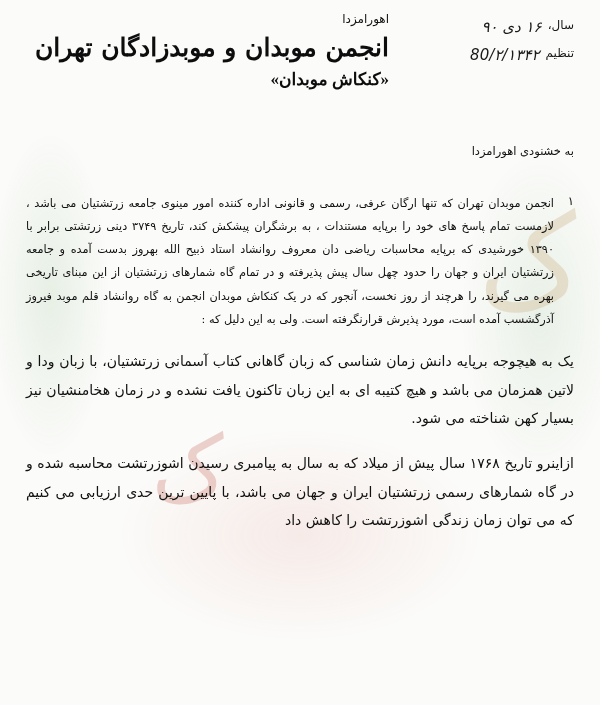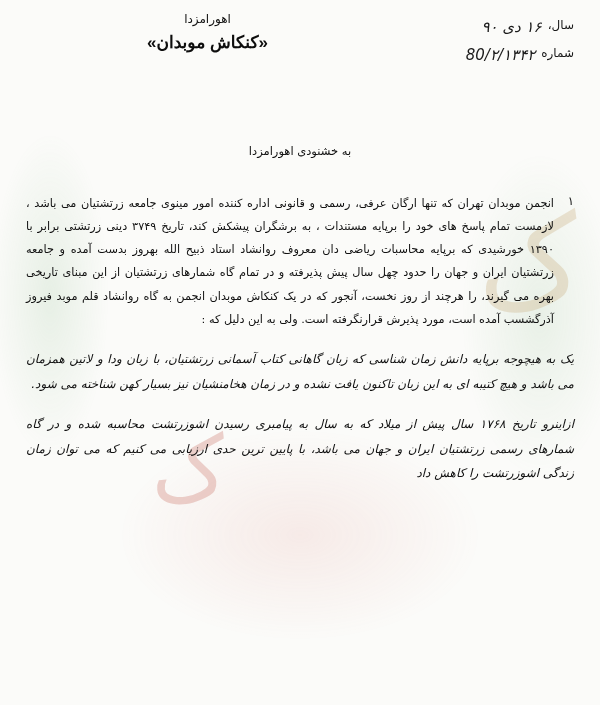--- a/index.html
+++ b/index.html
@@ -95,49 +95,48 @@
   .stamp-sig {
     margin-top: 8px;
     font-size: 10px;
     line-height: 1.7;
     color: #1f1f1f;
   }
   .stamp-sig .sig-sub { display: block; font-size: 9px; }
 
   .title-block {
     flex: 1;
-    text-align: center;
+    text-align: right;
     padding-top: 2px;
   }
   .ahura {
     font-size: 12px;
     color: #111;
     margin-bottom: 6px;
     letter-spacing: 0.5px;
   }
   .org-title {
     font-family: "DejaVu Serif", serif;
     font-size: 25px;
     font-weight: bold;
     color: #0d0d0d;
     letter-spacing: 0.5px;
     line-height: 1.25;
     white-space: nowrap;
   }
   .org-sub {
-    font-family: Liberation Sans, sans-serif;
+    font-family: Liberation Serif, serif;
     font-size: 17px;
     font-weight: bold;
     color: #0d0d0d;
     margin-top: 6px;
   }
 
   
   .greet-line {
-    text-align: center;
     font-size: 11.5px;
     color: #111;
     margin: 26px 0 34px 0;
   }
   .addressee {
     text-align: right;
     font-size: 12px;
     line-height: 2.1;
     color: #111;
     padding-right: 18px;
@@ -179,26 +178,25 @@
     flex: 1;
     font-size: 11.3px;
     color: #111;
     line-height: 2.05;
     text-align: justify;
   }
   .para-body p { margin: 0 0 11px 0; }
   .para-body p:last-child { margin-bottom: 0; }
 
   .block {
-    font-size: 12px;
+    font-size: 14px;
     color: #111;
     line-height: 2.05;
     text-align: justify;
     margin-bottom: 16px;
-    font-style: italic;
   }
 </style>
 </head>
 <body>
 
 <div id="page">
 
   <div class="watermark wm-green-left"></div>
   <div class="watermark wm-green-right"></div>
   <div class="watermark wm-red"></div>
@@ -208,27 +206,28 @@
   <div class="sheet">
 
     <div class="header">
 
       <div class="stamp-block">
         <div class="stamp-row">
           <span class="stamp-label">سال،</span>
           <span class="stamp-value">۱۶ دی ۹۰</span>
         </div>
         <div class="stamp-row">
-          <span class="stamp-label">شماره</span>
+          <span class="stamp-label">تنظیم</span>
           <span class="stamp-value">80/۲/۱۳۴۲</span>
         </div>
       </div>
 
       <div class="title-block">
         <div class="ahura">اهورامزدا</div>
+        <div class="org-title">انجمن موبدان و موبدزادگان تهران</div>
         <div class="org-sub">«کنکاش موبدان»</div>
       </div>
 
     </div>
 
     <div class="greet-line">به خشنودی اهورامزدا</div>
 
 
 
     <div class="para-wrap">

